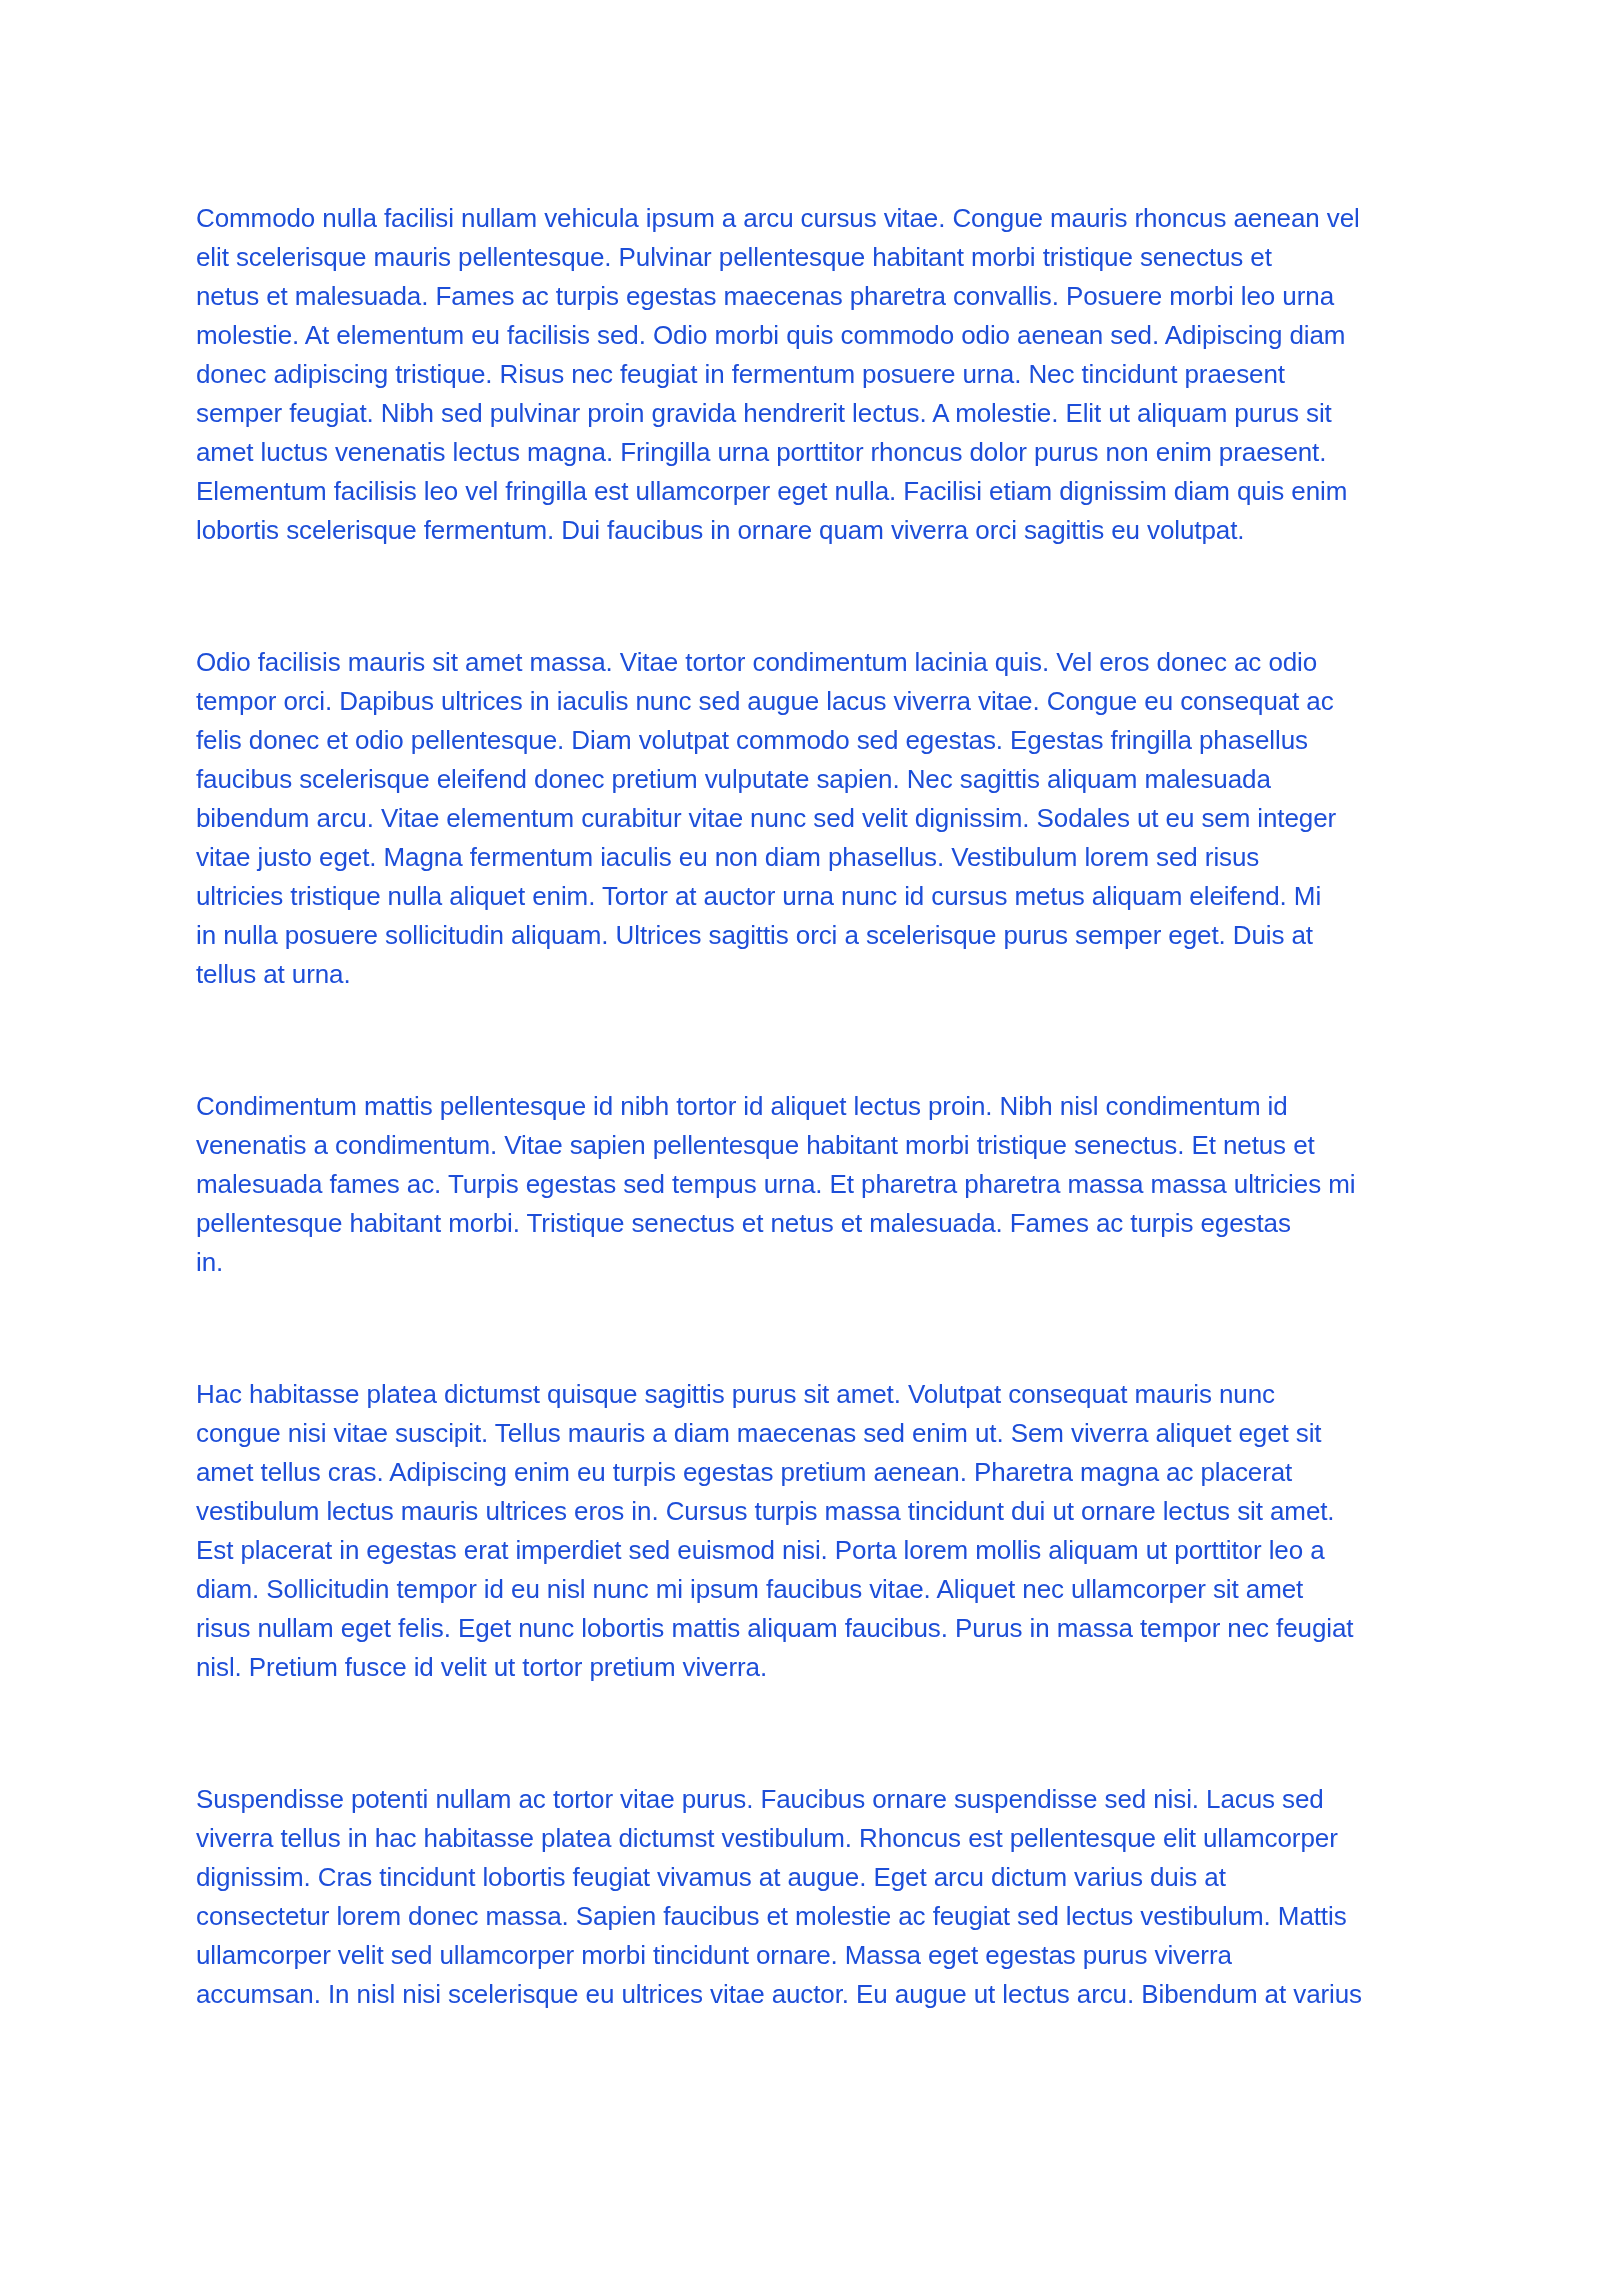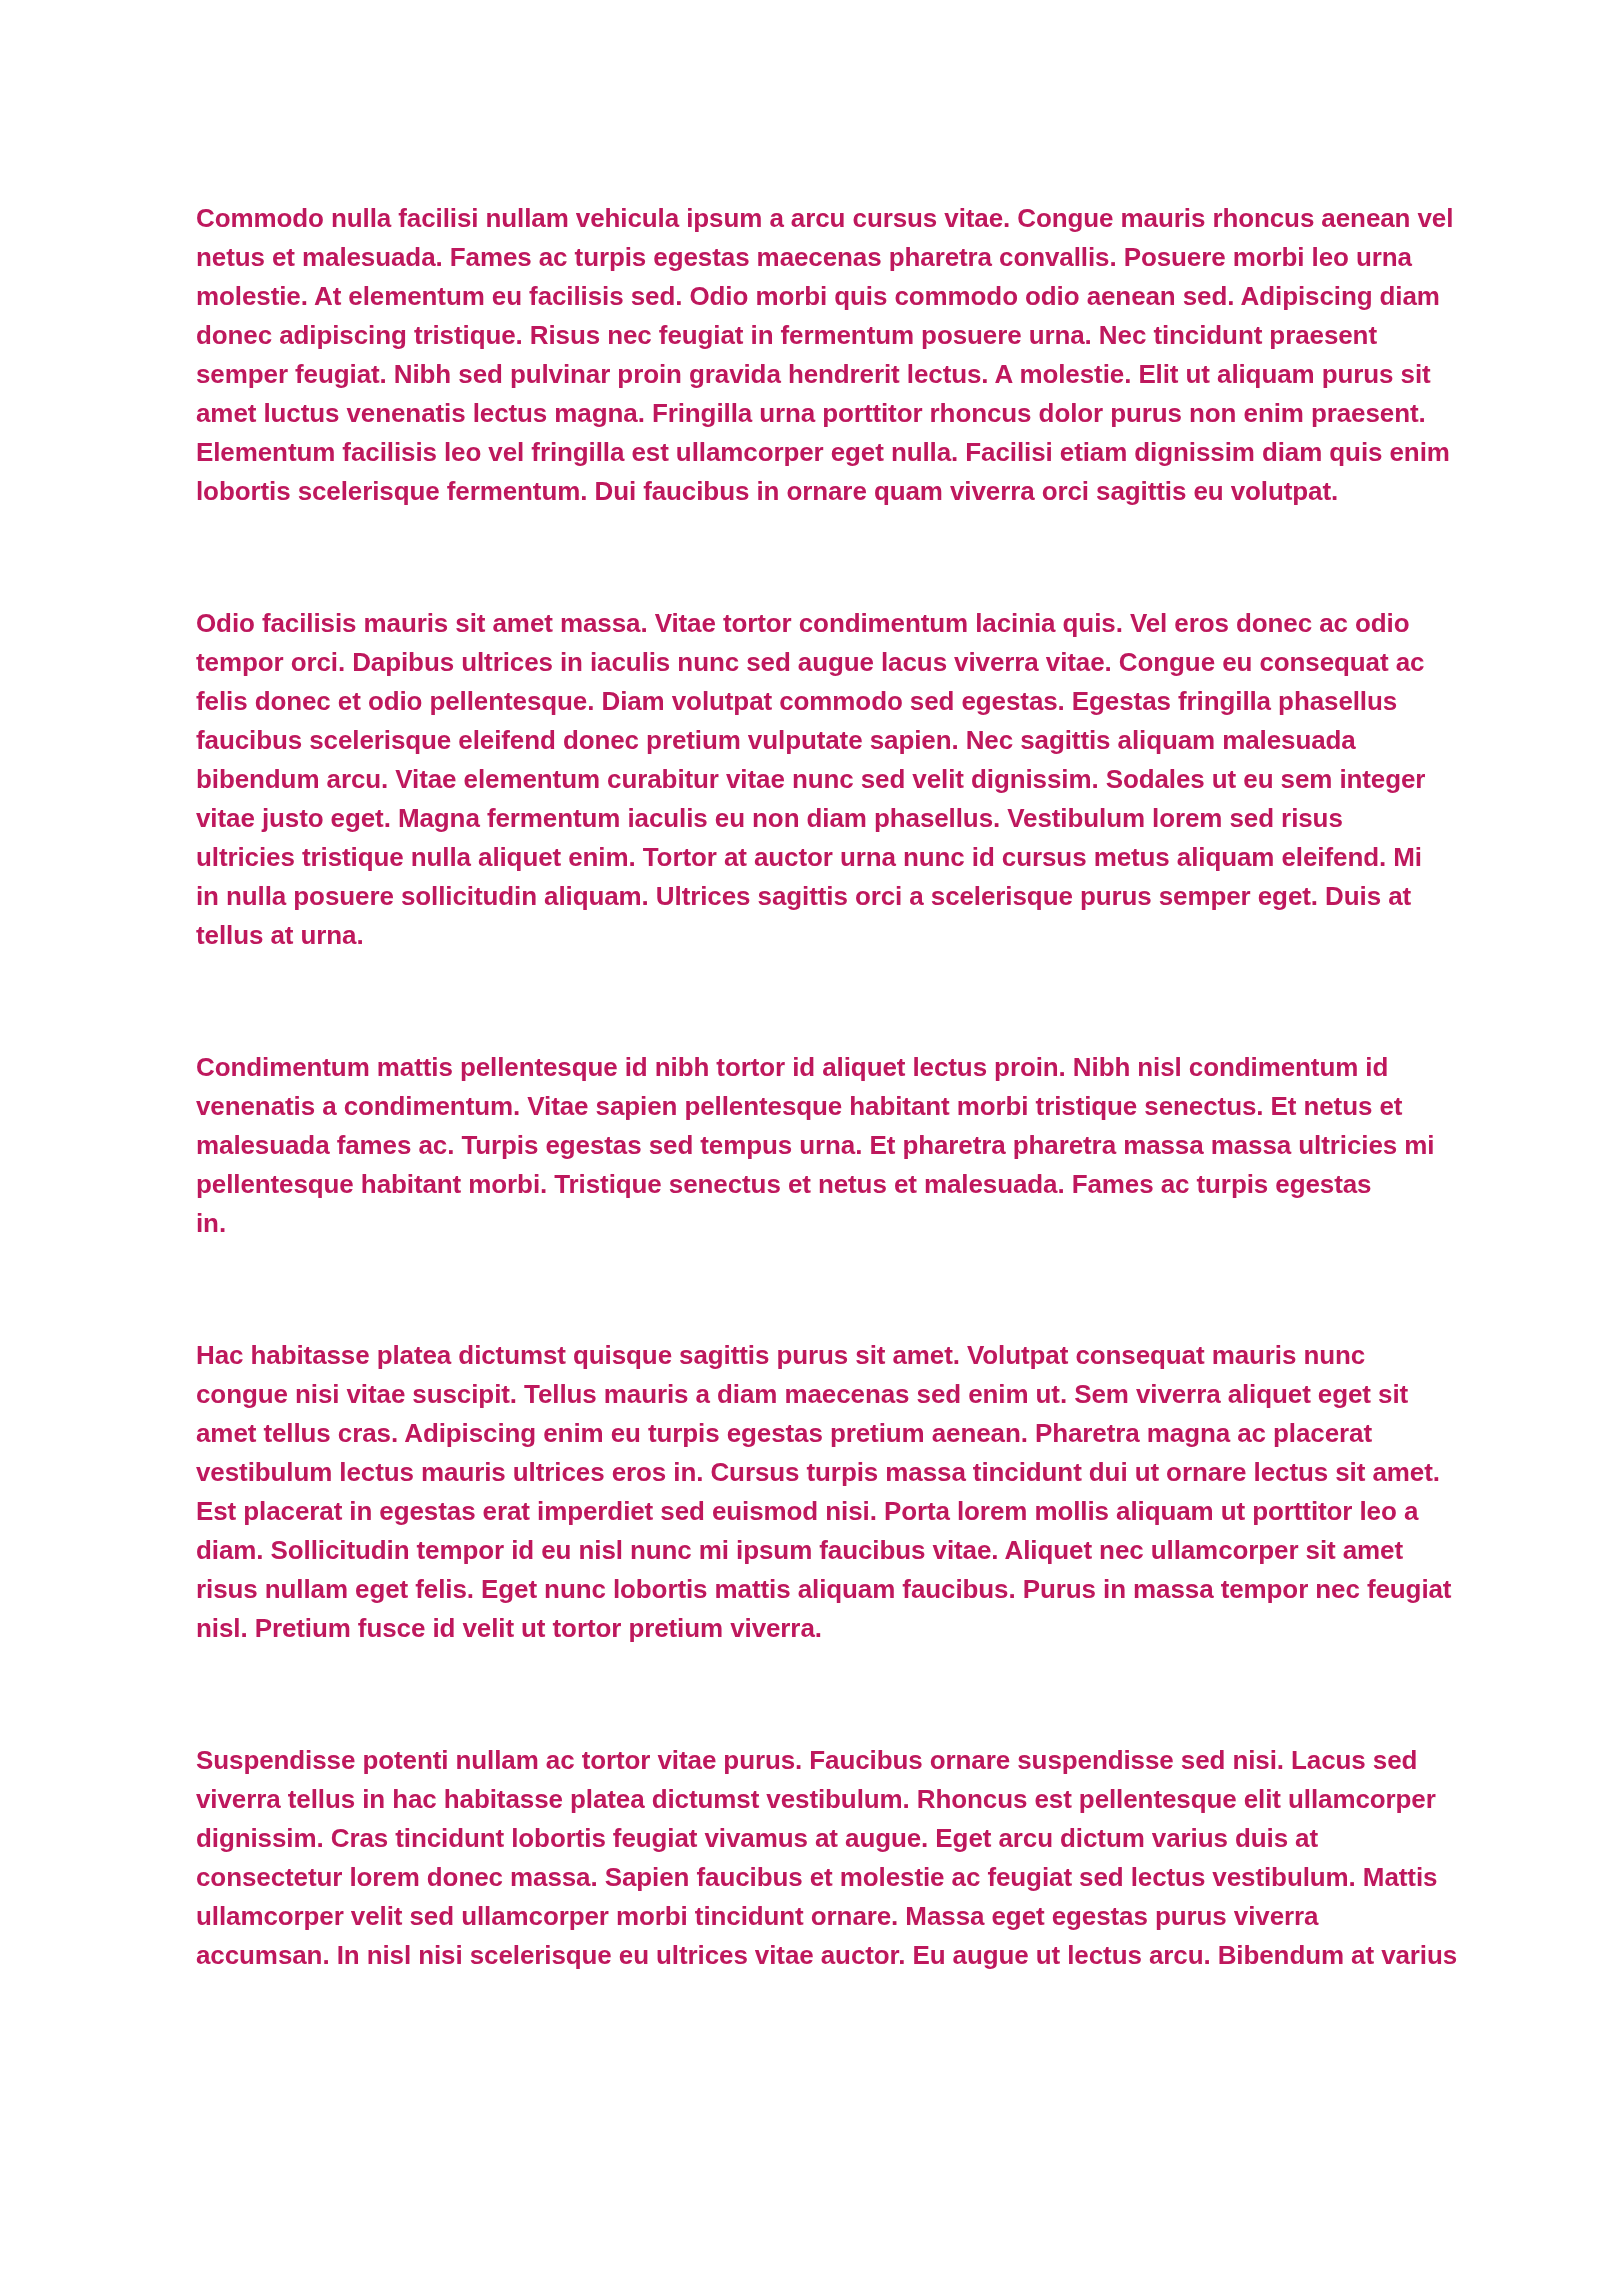--- a/index.html
+++ b/index.html
@@ -34,23 +34,24 @@
   }
   .line {
     display: block;
     white-space: nowrap;
   }
 </style>
 </head>
 <body>
 
 <div class="page">
-  <div class="doc-content" id="doc-content" style="color: #be185d; font-weight: bold;">
+  <div class="doc-content" id="doc-content" style="color: #1d4ed8;">
       <p class="para">
         <span class="line">Commodo nulla facilisi nullam vehicula ipsum a arcu cursus vitae. Congue mauris rhoncus aenean vel</span>
+        <span class="line">elit scelerisque mauris pellentesque. Pulvinar pellentesque habitant morbi tristique senectus et</span>
         <span class="line">netus et malesuada. Fames ac turpis egestas maecenas pharetra convallis. Posuere morbi leo urna</span>
         <span class="line">molestie. At elementum eu facilisis sed. Odio morbi quis commodo odio aenean sed. Adipiscing diam</span>
         <span class="line">donec adipiscing tristique. Risus nec feugiat in fermentum posuere urna. Nec tincidunt praesent</span>
         <span class="line">semper feugiat. Nibh sed pulvinar proin gravida hendrerit lectus. A molestie. Elit ut aliquam purus sit</span>
         <span class="line">amet luctus venenatis lectus magna. Fringilla urna porttitor rhoncus dolor purus non enim praesent.</span>
         <span class="line">Elementum facilisis leo vel fringilla est ullamcorper eget nulla. Facilisi etiam dignissim diam quis enim</span>
         <span class="line">lobortis scelerisque fermentum. Dui faucibus in ornare quam viverra orci sagittis eu volutpat.</span>
       </p>
       <p class="para">
         <span class="line">Odio facilisis mauris sit amet massa. Vitae tortor condimentum lacinia quis. Vel eros donec ac odio</span>

